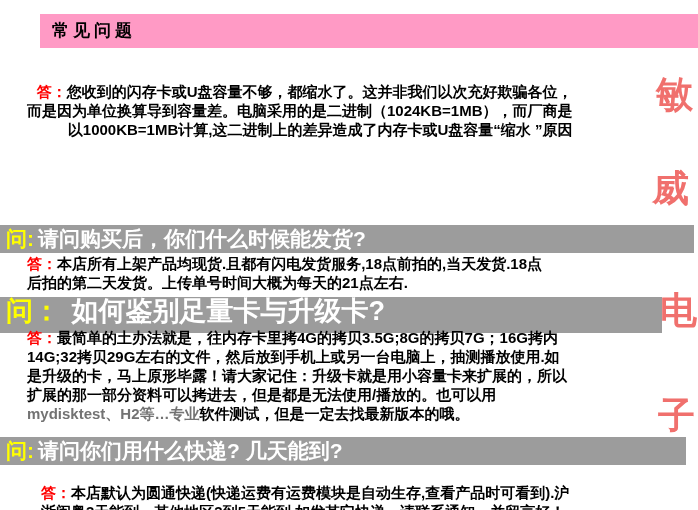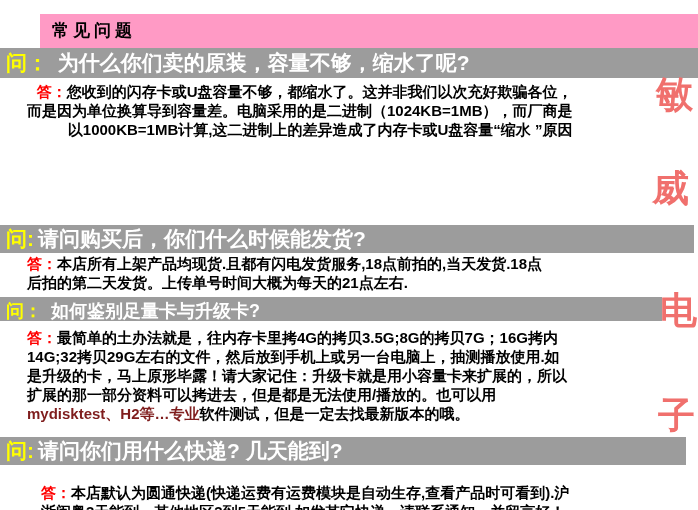--- a/index.html
+++ b/index.html
@@ -22,56 +22,55 @@
     position:absolute;left:0;
     background:#9c9c9c;
     color:#ffffff;font-weight:bold;
     white-space:pre;
     box-sizing:border-box;
     padding-left:6px;
   }
   .qbar .q-prefix{color:#ffff00;margin-right:4px;}
   .qbar-1{top:48px;width:698px;height:30px;font-size:21px;line-height:30px;}
   .qbar-2{top:225px;width:694px;height:28px;font-size:21px;line-height:28px;}
-  .qbar-3{top:297px;width:662px;height:24px;font-size:18px;line-height:28px;}
+  .qbar-3{top:297px;width:662px;height:36px;font-size:27px;line-height:28px;}
   .qbar-4{top:437px;width:686px;height:28px;font-size:21px;line-height:28px;}
   .ans{
     position:absolute;left:27px;
     color:#000;font-weight:bold;
     font-size:15px;line-height:19px;
     white-space:pre;
   }
   .ans-1{top:82px;text-align:right;}
   .note-1{top:156px;}
   .ans-2{top:254px;}
   .ans-3{top:328px;}
   .ans-4{top:483px;margin-left:14px;}
   .ans-prefix{color:#ff0000;}
-  .red-text{color:#7f1d1d;text-align:right;}
+  .red-text{color:#737373;text-align:right;}
   .brand-char{
     position:absolute;
     color:#f0706d;
     font-family:"DejaVu Serif","Liberation Serif",serif;
     font-weight:bold;
     font-size:37px;line-height:40px;
     z-index:5;
   }
   .brand-char-0{left:656px;top:74px;}
   .brand-char-1{left:652px;top:168px;}
   .brand-char-2{left:660px;top:290px;}
   .brand-char-3{left:658px;top:395px;}
 </style>
 </head>
 <body>
 
 <div class="page">
 
   <div class="header-bar"><span>常见问题</span></div>
 
-  <div class="qbar qbar-1"><span class="q-prefix">问：</span><span> 为什么你们卖的原装，容量不够，缩水了呢?</span></div>
   <div class="ans ans-1"><span class="ans-prefix">答：</span><span>您收到的闪存卡或U盘容量不够，都缩水了。这并非我们以次充好欺骗各位，
 而是因为单位换算导到容量差。电脑采用的是二进制（1024KB=1MB），而厂商是
 以1000KB=1MB计算,这二进制上的差异造成了内存卡或U盘容量“缩水 ”原因</span></div>
 
   <div class="qbar qbar-2"><span class="q-prefix">问:</span><span>请问购买后，你们什么时候能发货?</span></div>
   <div class="ans ans-2"><span class="ans-prefix">答：</span><span>本店所有上架产品均现货.且都有闪电发货服务,18点前拍的,当天发货.18点
 后拍的第二天发货。上传单号时间大概为每天的21点左右.</span></div>
 
   <div class="qbar qbar-3"><span class="q-prefix">问：</span><span> 如何鉴别足量卡与升级卡?</span></div>
   <div class="ans ans-3"><span class="ans-prefix">答：</span><span>最简单的土办法就是，往内存卡里拷4G的拷贝3.5G;8G的拷贝7G；16G拷内

